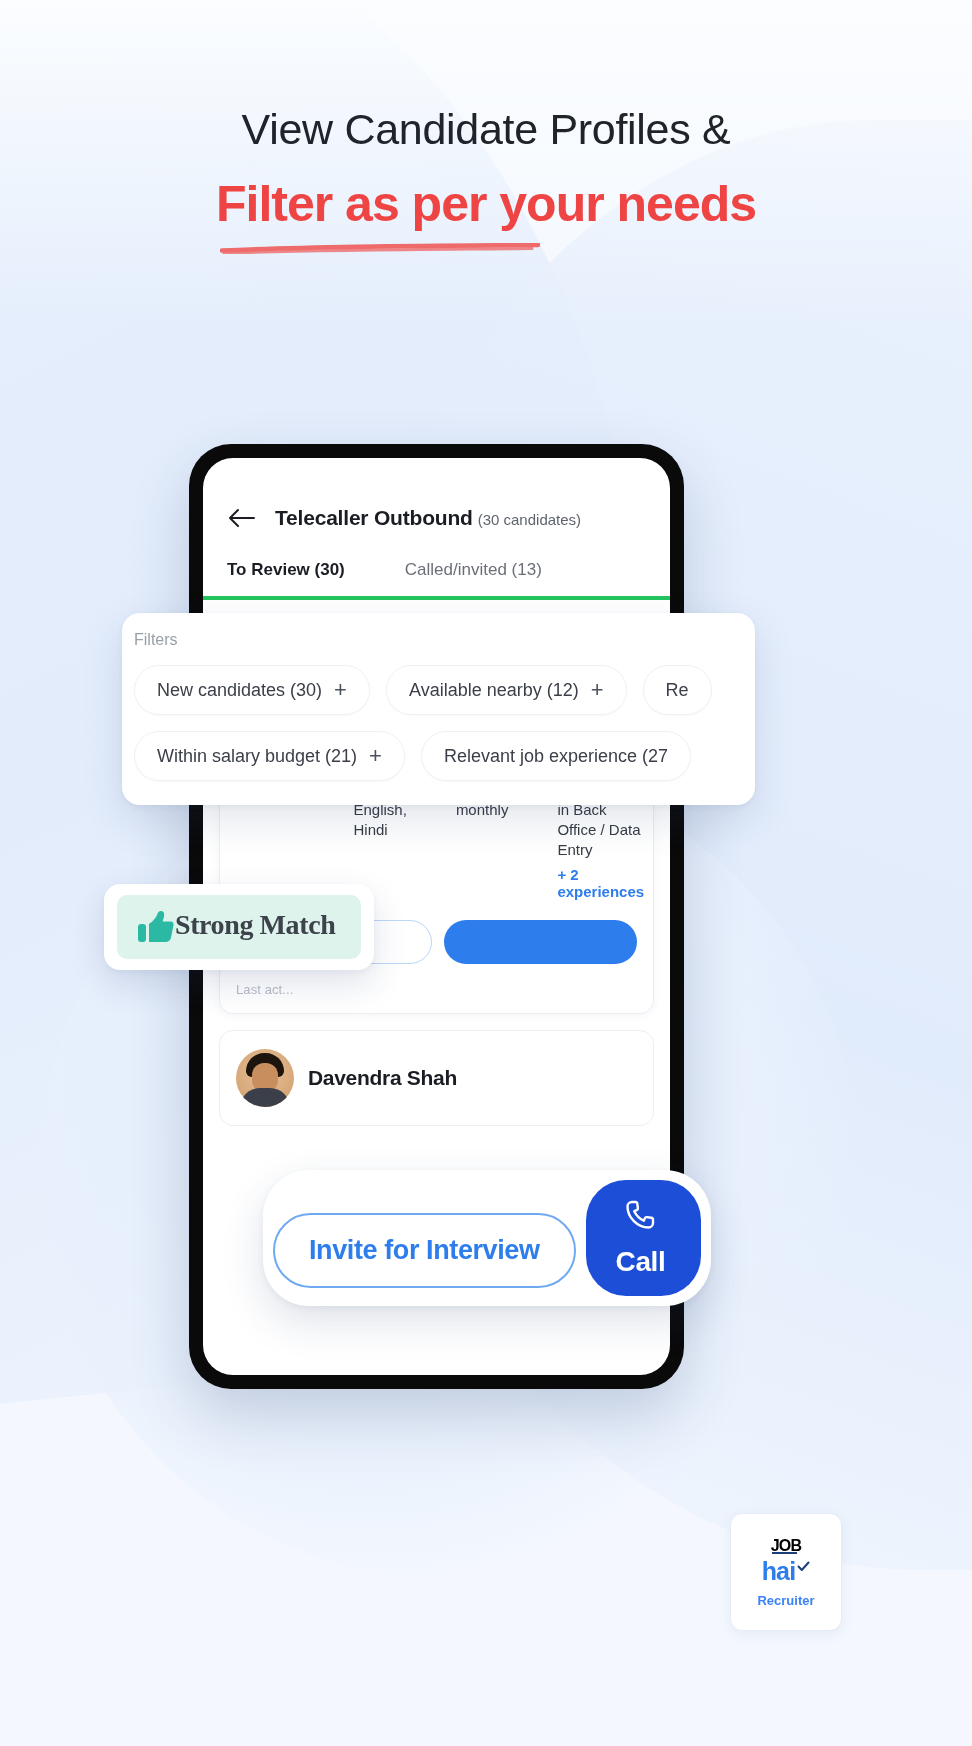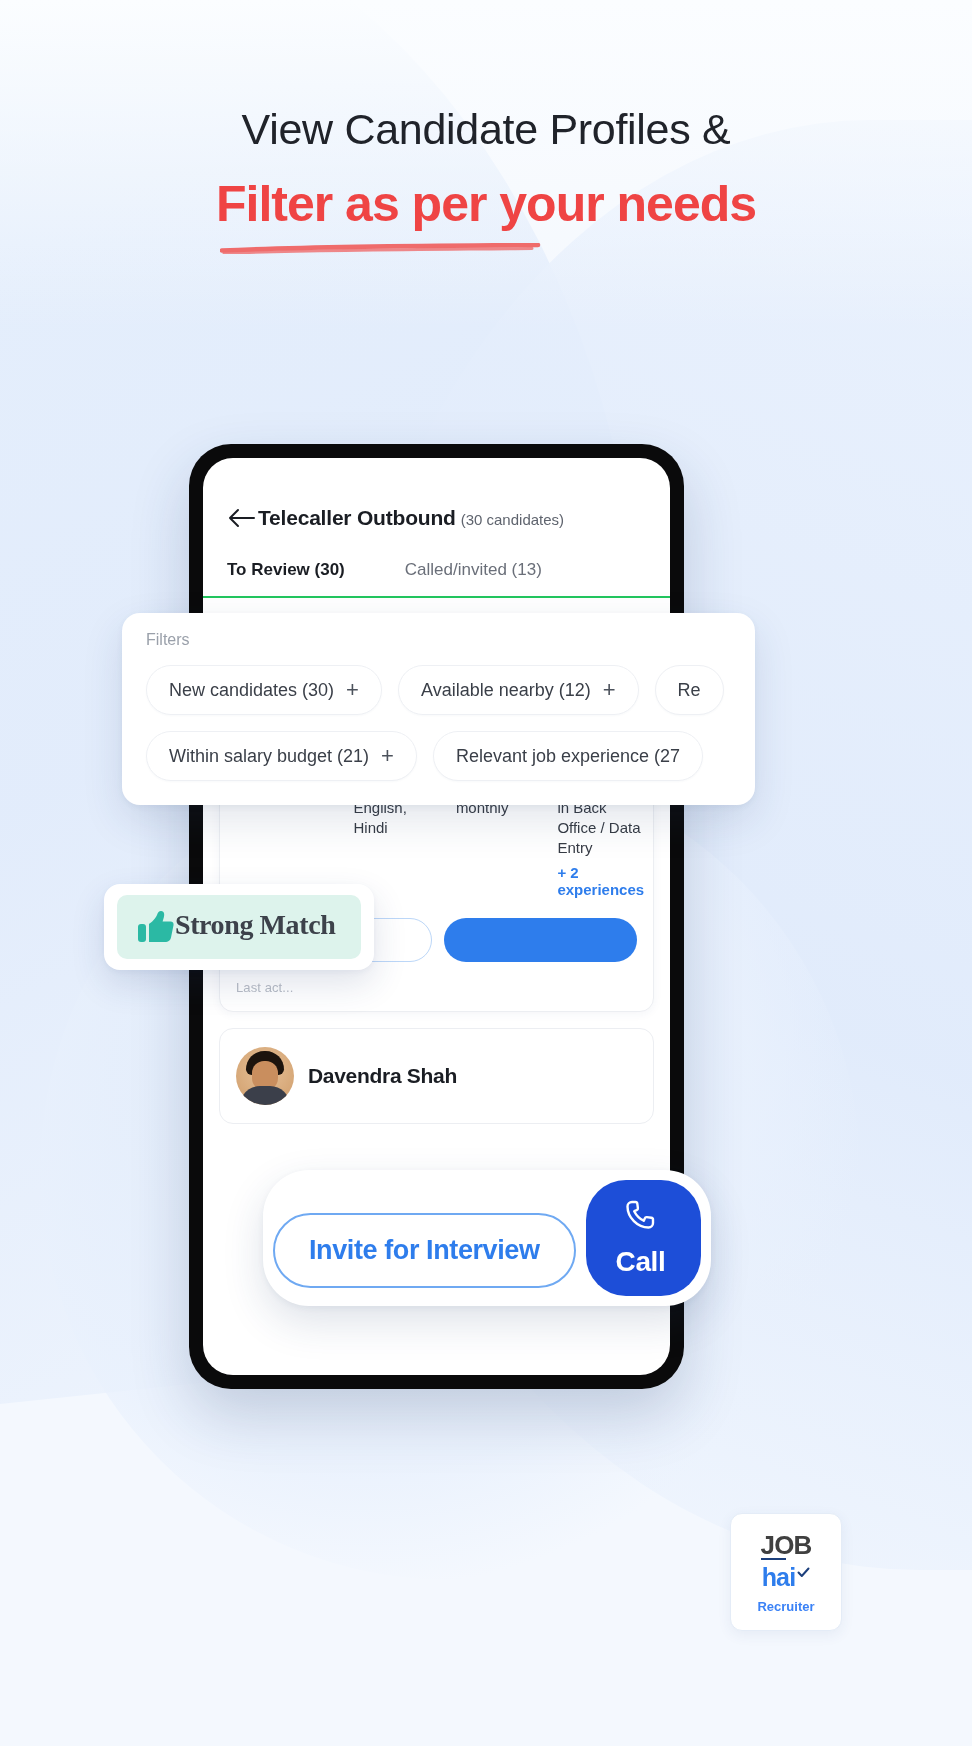--- a/index.html
+++ b/index.html
@@ -73,35 +73,35 @@
   .phone-screen {
     position:absolute; left:14px; top:14px; right:14px; bottom:14px;
     background:#ffffff;
     border-radius: 30px;
     overflow:hidden;
   }
 
   
   .app-header {
     padding: 48px 24px 0 24px;
-    display:flex; align-items:center; gap:3px;
+    display:flex; align-items:center; gap:20px;
   }
   .back-arrow { width:28px; height:22px; flex:none; }
   .app-title {
     font-size: 21px; font-weight: 700; color:#1a1d23; letter-spacing:-.2px;
   }
   .app-title-count {
     font-size: 15px; color:#5f646e; font-weight:400; margin-left: 5px;
   }
 
   
   .app-tabs {
     margin-top: 30px; padding: 0 24px;
     display:flex; gap: 60px;
-    border-bottom: 2px solid #22c55e;
+    border-bottom: 4px solid #22c55e;
     padding-bottom: 16px;
   }
   .tab { font-size: 17px; color:#6a6f79; }
   .tab.active { color:#1a1d23; font-weight:700; }
 
   
   .cand-card {
     margin: 22px 16px 0 16px;
     background:#fff;
     border:1px solid #eceef2;
@@ -187,21 +187,21 @@
   .avatar2 .hair { position:absolute; left:10px; top:4px; width:38px; height:24px; background:#1d140d; border-radius:19px 19px 6px 6px; }
   .avatar2 .face { position:absolute; left:16px; top:14px; width:26px; height:30px; background:#c98e5e; border-radius:13px 13px 14px 14px; }
   .avatar2 .shirt { position:absolute; left:4px; bottom:-3px; width:50px; height:22px; background:#3b3f4a; border-radius:20px 20px 0 0; }
   .cand2-name { font-size:21px; font-weight:800; color:#1a1d23; letter-spacing:-.3px; }
 
   
   .filters-panel {
     position:absolute; left:122px; top:613px; width: 633px;
     background:#fff; border-radius: 18px;
     box-shadow: 0 16px 40px rgba(35,60,110,.13), 0 2px 6px rgba(35,60,110,.06);
-    padding: 18px 22px 24px 24px;
+    padding: 18px 22px 24px 12px;
     z-index: 20; overflow:hidden;
   }
   .filters-label { font-size:16px; color:#9aa0aa; }
   .chip-row { display:flex; gap:16px; margin-top:16px; }
   .chip {
     border:1px solid #eef0f4; border-radius: 28px;
     padding: 13px 22px;
     display:flex; align-items:center; gap:12px;
     white-space: nowrap;
     background:#fff;
@@ -254,21 +254,21 @@
   
   .logo-badge {
     position:absolute; right:130px; bottom:115px;
     width:112px; height:118px;
     background:#fff; border:1px solid #e4ecf7; border-radius: 12px;
     display:flex; flex-direction:column; align-items:center; justify-content:center;
     gap:2px;
     box-shadow: 0 4px 14px rgba(40,70,130,.07);
     z-index: 15;
   }
-  .logo-job { font-size:26px; font-weight:800; color:#404040; letter-spacing:-.8px; position:relative; }
+  .logo-job { font-size:16px; font-weight:800; color:#000000; letter-spacing:-.8px; position:relative; }
   .logo-job .underline-j {
     position:absolute; left:1px; bottom:1px; width:25px; height:2px; background:#1c3f7c;
   }
   .logo-hai-row { display:flex; align-items:flex-start; gap:2px; }
   .logo-hai { font-size:25px; font-weight:800; color:#2e7dec; letter-spacing:-.8px; }
   .logo-check { width:13px; height:13px; margin-top:3px; }
   .logo-sub { font-size:13px; font-weight:700; color:#3b82f6; margin-top:5px; }
 </style>
 </head>
 <body>

